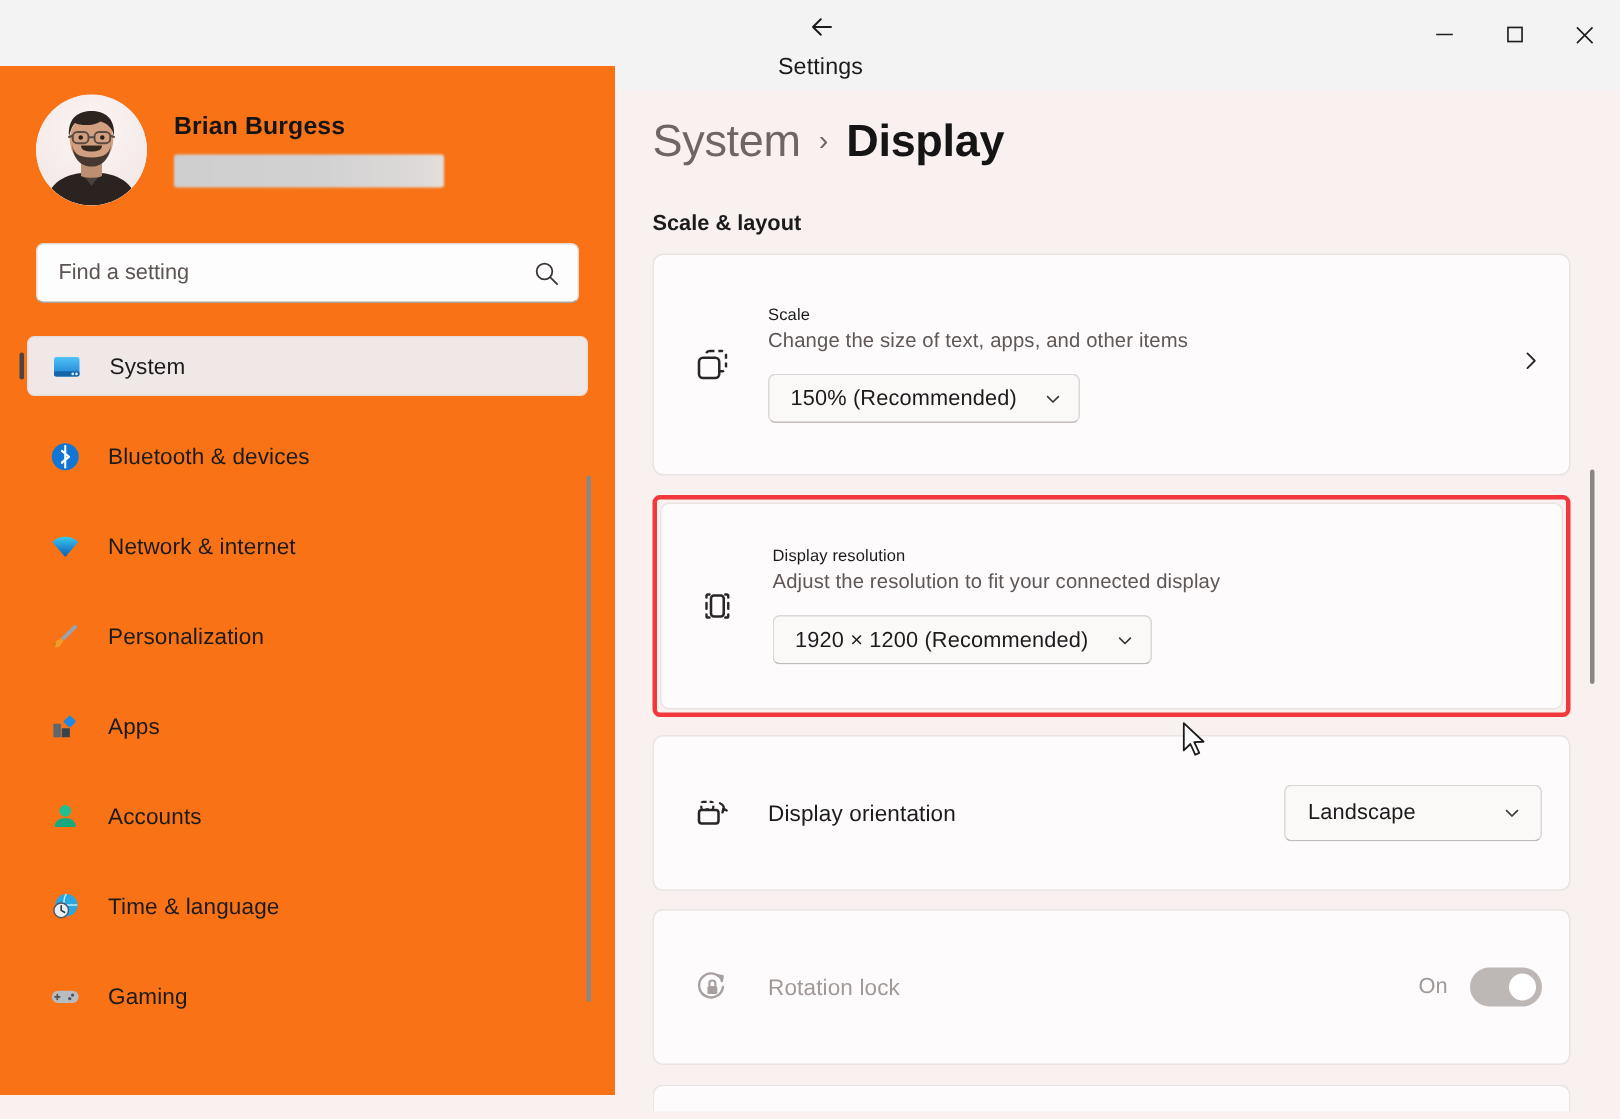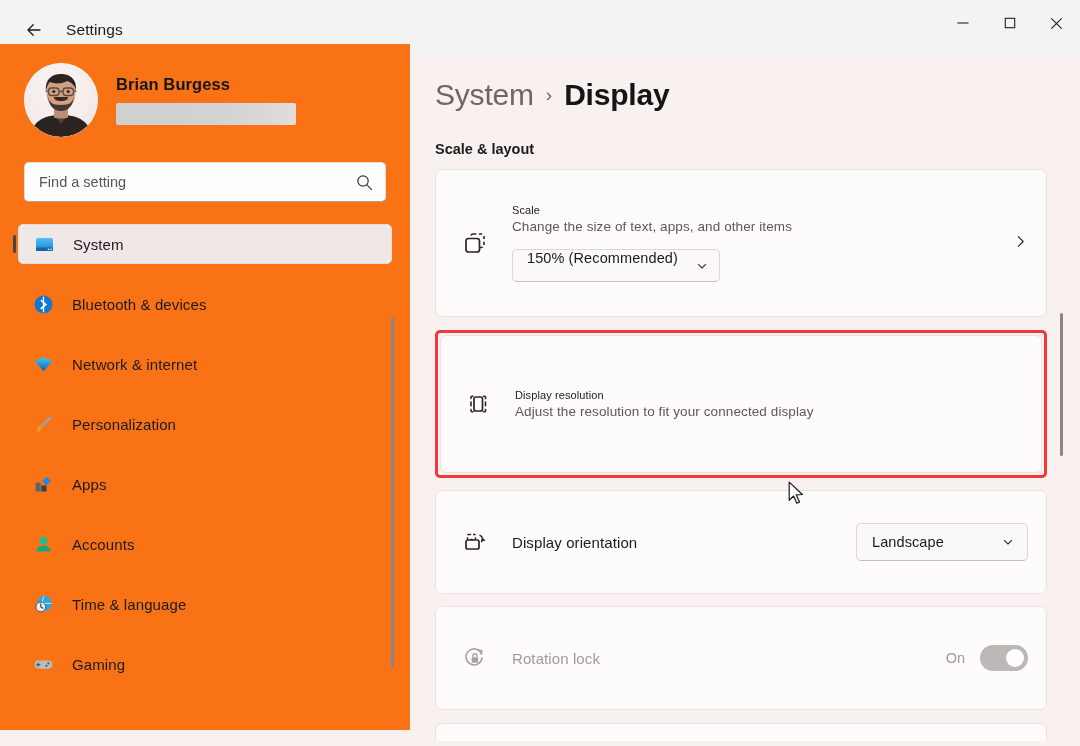--- a/index.html
+++ b/index.html
@@ -25,20 +25,21 @@
 
   
   .titlebar {
     position: absolute;
     top: 0; left: 0;
     width: 1080px;
     height: 60px;
     background: #f3f3f3;
     display: flex;
     align-items: center;
+    flex-direction: column;
   }
 
   .back-btn {
     width: 36px; height: 36px;
     margin-left: 16px;
     border-radius: 5px;
     display: flex; align-items: center; justify-content: center;
     color: #1b1b1b;
   }
 
@@ -257,20 +258,21 @@
   }
 
   .combo {
     margin-top: 15px;
     height: 33px;
     background: #fbf8f8;
     border: 1px solid #ded6d5;
     border-bottom-color: #c4bcbb;
     border-radius: 5px;
     display: inline-flex;
+    align-items: center;
     padding: 0 11px 0 14px;
   }
   .combo-value {
     font-size: 14.5px;
     color: #1b1b1b;
     letter-spacing: .1px;
   }
   .combo-chev {
     margin-left: 18px;
     color: #3a3434;
@@ -628,20 +630,28 @@
         <span class="card-icon">
           <svg width="28" height="28" viewBox="0 0 28 28" fill="none">
             <rect x="10" y="7" width="8.5" height="14" rx="2" stroke="#2a2526" stroke-width="1.7"></rect>
             <path d="M7 8.4V7.2a.9.9 0 0 1 .9-.9h1.1M7 12v3.8M7 19.6v1.2c0 .5.4.9.9.9h1.1" stroke="#2a2526" stroke-width="1.6" stroke-linecap="round"></path>
             <path d="M21.5 8.4V7.2a.9.9 0 0 0-.9-.9h-1.1M21.5 12v3.8M21.5 19.6v1.2c0 .5-.4.9-.9.9h-1.1" stroke="#2a2526" stroke-width="1.6" stroke-linecap="round"></path>
           </svg>
         </span>
         <div class="card-body">
           <div class="card-title">Display resolution</div>
           <div class="card-sub">Adjust the resolution to fit your connected display</div>
+          <div class="combo">
+            <span class="combo-value">1920 × 1200 (Recommended)</span>
+            <span class="combo-chev">
+              <svg width="12" height="12" viewBox="0 0 12 12" fill="none">
+                <path d="M2.4 4.4L6 8l3.6-3.6" stroke="#3a3434" stroke-width="1.1" stroke-linecap="round" stroke-linejoin="round"></path>
+              </svg>
+            </span>
+          </div>
         </div>
       </div>
     </div>
 
     <div class="card card-row">
       <span class="card-icon">
         <svg width="28" height="28" viewBox="0 0 28 28" fill="none">
           <rect x="5" y="12" width="13" height="9" rx="1.8" stroke="#2a2526" stroke-width="1.7"></rect>
           <rect x="6.5" y="6.5" width="8" height="5" rx="1.2" stroke="#2a2526" stroke-width="1.5" stroke-dasharray="2.4 2"></rect>
           <path d="M19 7.5c2.6 1 3.4 3.6 2 5.6M20.6 13.6l.6-2.6 2.3 1.3" stroke="#2a2526" stroke-width="1.5" stroke-linecap="round" stroke-linejoin="round" fill="none"></path>

